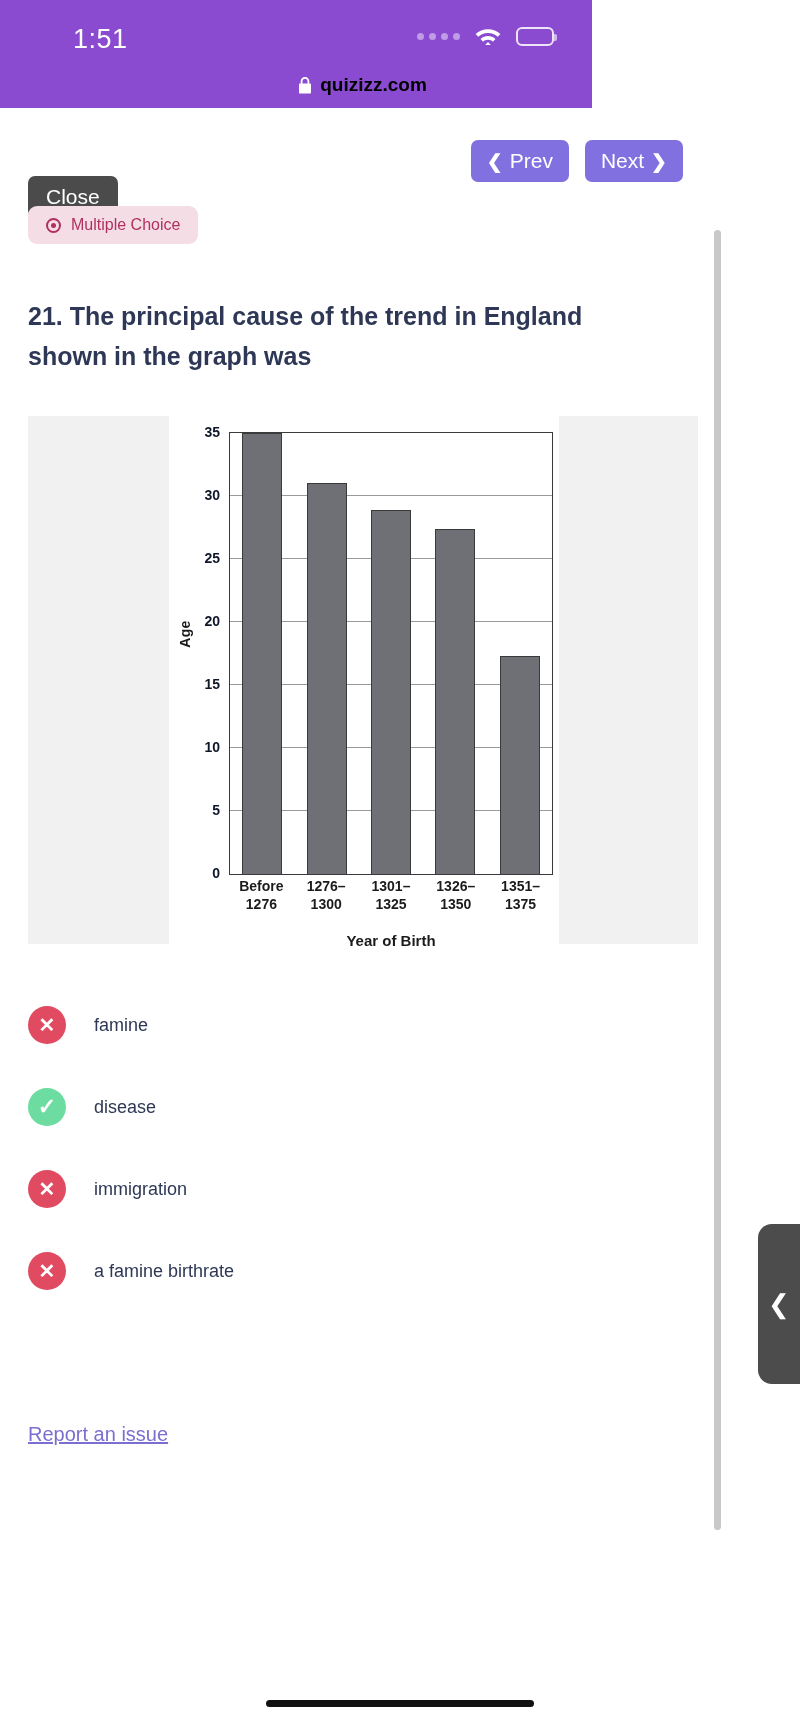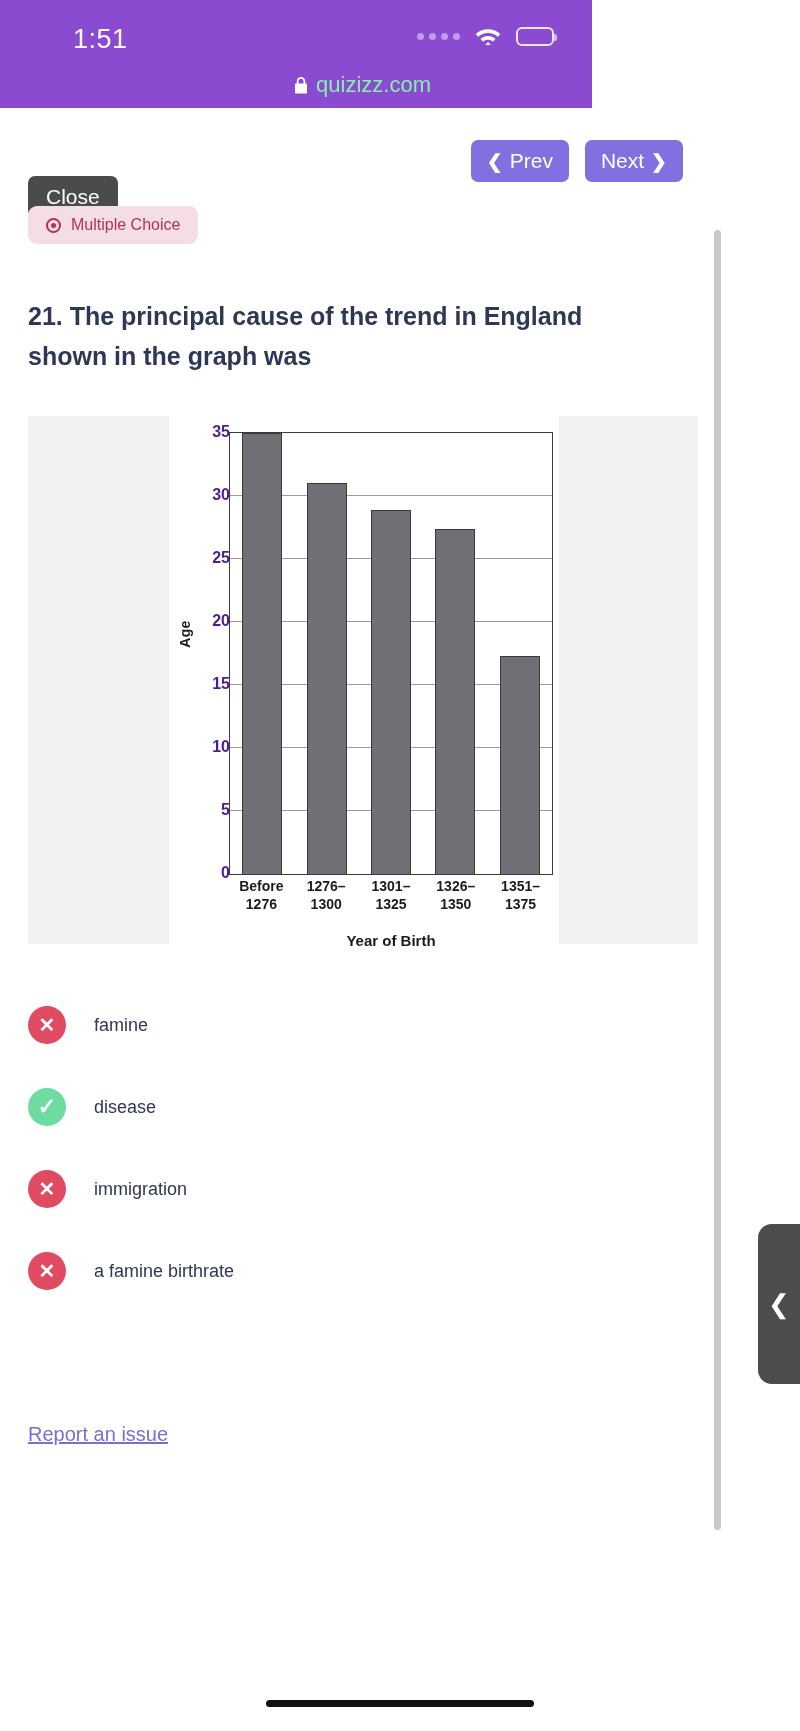--- a/index.html
+++ b/index.html
@@ -76,23 +76,23 @@
     position: absolute;
     top: 62px; left: 0;
     width: 725px;
     height: 46px;
     display: flex;
     align-items: center;
     justify-content: center;
     gap: 8px;
   }
   .url-text {
-    color: #86efac;
-    font-size: 22px;
-    font-weight: 400;
+    color: #000000;
+    font-size: 19px;
+    font-weight: 700;
   }
   .lock-icon { display:block; }
 
   
   .page {
     position: absolute;
     top: 108px; left: 0;
     width: 725px;
     height: 1623px;
     background: #ffffff;
@@ -212,25 +212,25 @@
   }
   .gridline {
     position: absolute;
     left: 0; width: 100%;
     height: 1px;
     background: #9a9a9a;
   }
   .ytick {
     position: absolute;
     right: 100%;
-    margin-right: 0;
+    margin-right: 10px;
     transform: translateY(-50%);
-    font-size: 16px;
+    font-size: 14px;
     font-weight: 700;
-    color: #4c1d95;
+    color: #0f172a;
     white-space: nowrap;
   }
   .bars {
     position: absolute;
     left: 0; bottom: 0;
     width: 100%;
     height: 100%;
     display: flex;
     align-items: flex-end;
     justify-content: space-around;

